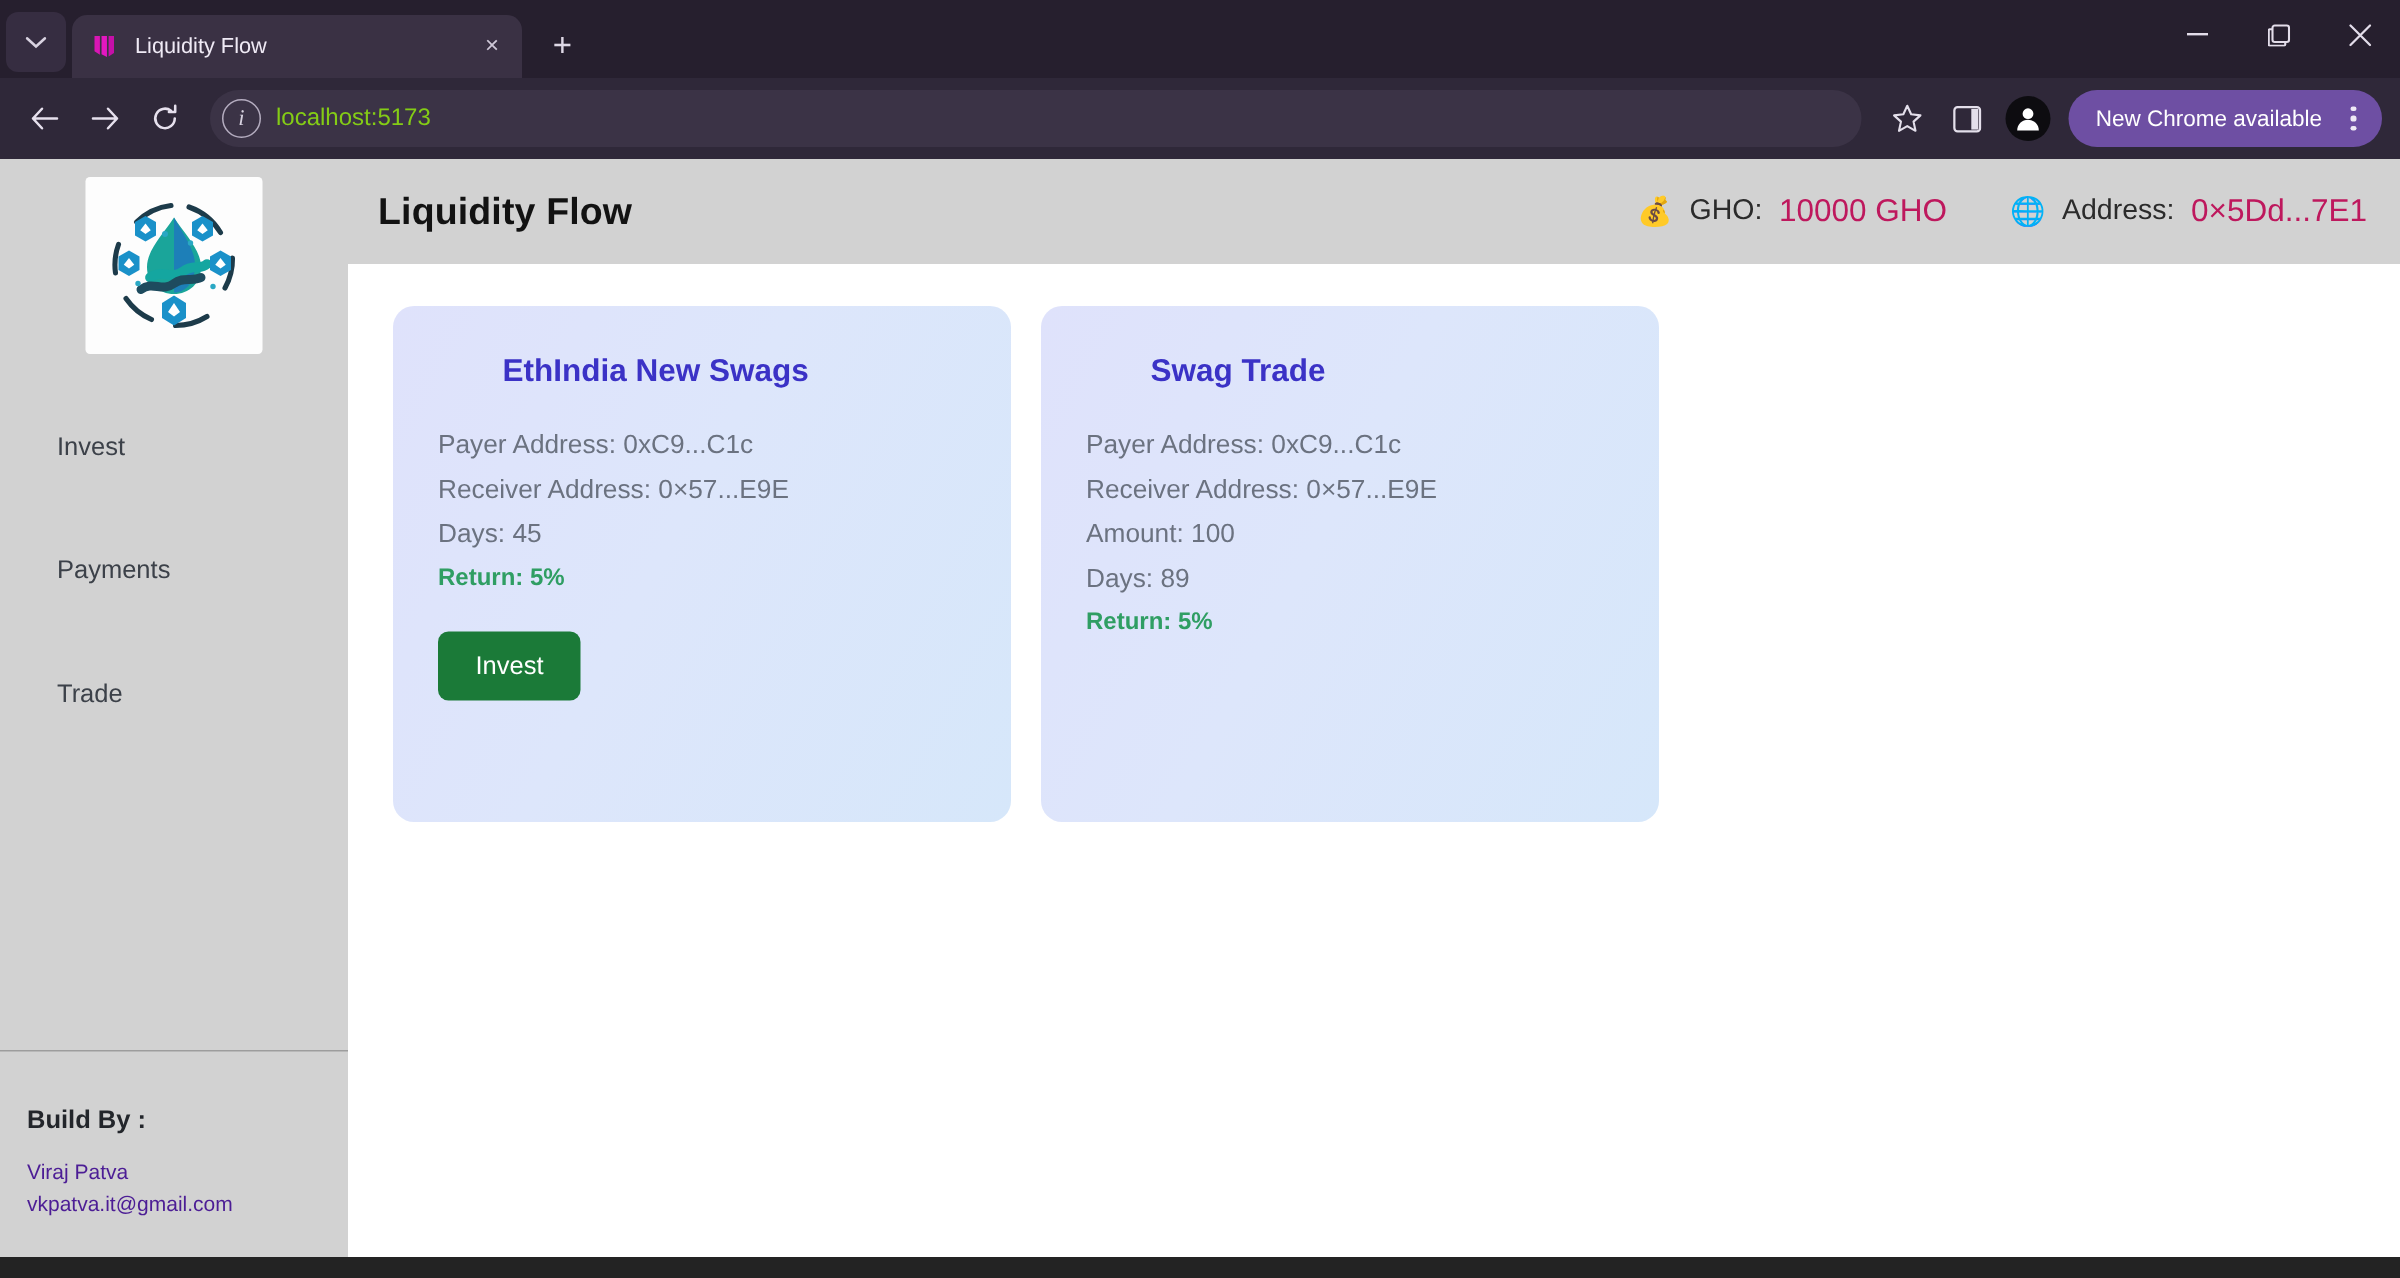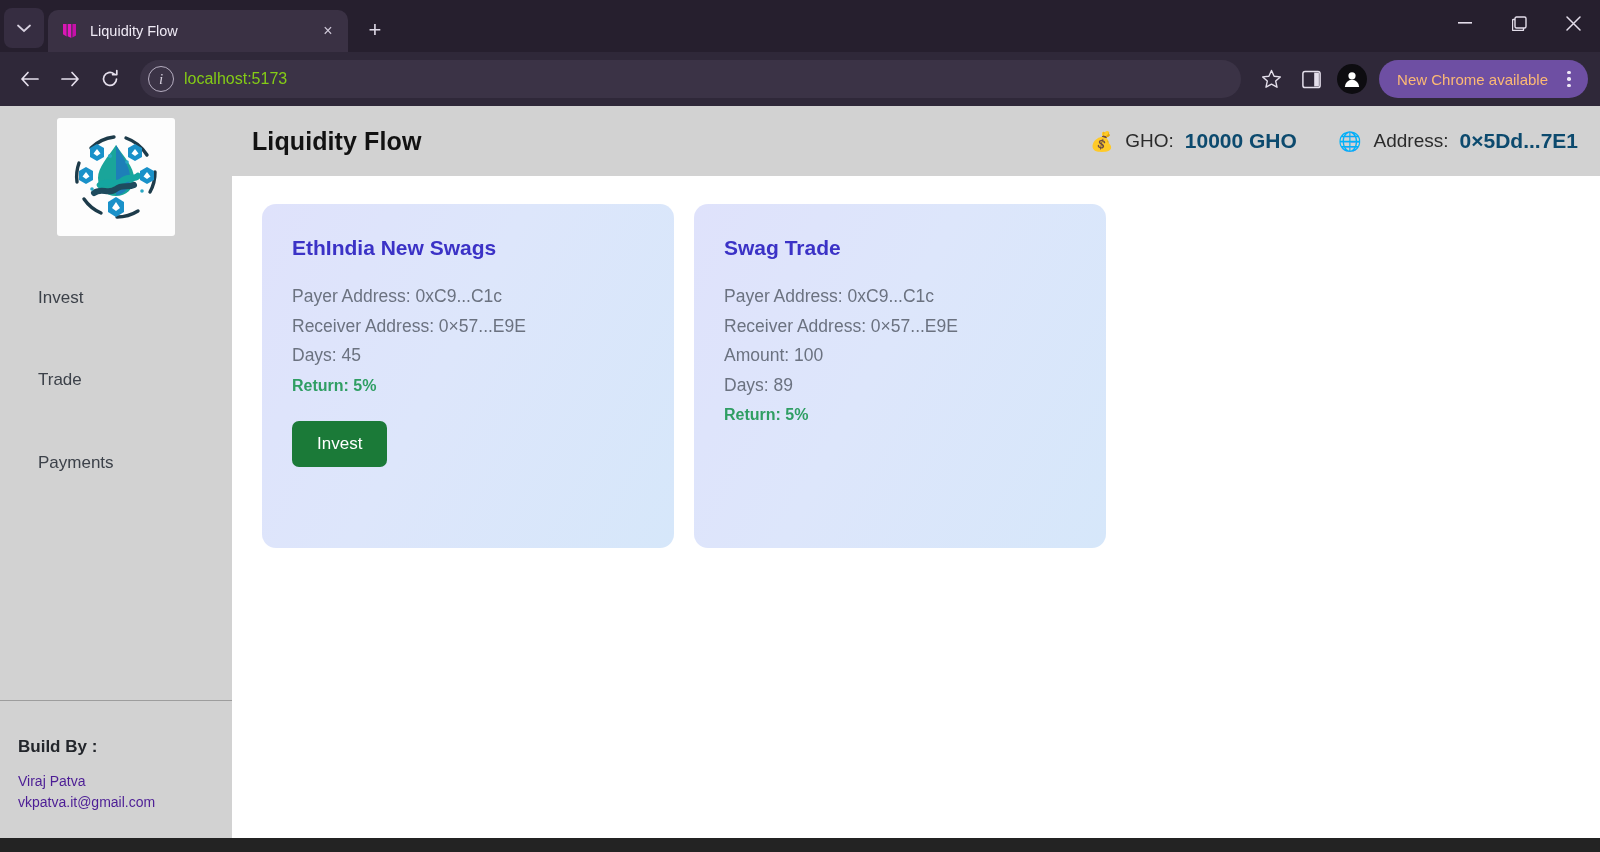--- a/index.html
+++ b/index.html
@@ -73,21 +73,21 @@
     color: #e4dfeb; flex: 0 0 36px;
   }
   .avatar-btn {
     width: 30px; height: 30px; border-radius: 50%; background: #0d0c10;
     display: flex; align-items: center; justify-content: center; flex: 0 0 30px; margin: 0 4px;
   }
   .chrome-pill {
     height: 38px; border-radius: 19px; background: #6e4fa3; display: flex;
     align-items: center; padding: 0 6px 0 18px; gap: 8px; margin-left: 4px; flex: 0 0 auto;
   }
-  .chrome-pill-text { color: #fdba74; font-size: 15px; white-space: nowrap; }
+  .chrome-pill-text { color: #ffffff; font-size: 15px; white-space: nowrap; }
   .kebab { width: 26px; display: flex; flex-direction: column; align-items: center; gap: 3px; }
   .kebab i { width: 3.5px; height: 3.5px; border-radius: 50%; background: #efe9f6; display: block; }
 
   
   .viewport { flex: 1 1 auto; background: #ffffff; display: flex; overflow: hidden; position: relative; }
 
   
   .sidebar {
     width: 232px; flex: 0 0 232px; background: #d2d2d2; display: flex;
     flex-direction: column; justify-content: space-between;
@@ -111,30 +111,30 @@
   .main { flex: 1 1 auto; display: flex; flex-direction: column; min-width: 0; background: #ffffff; }
   .appheader {
     height: 70px; flex: 0 0 70px; background: #d2d2d2; display: flex;
     align-items: center; justify-content: space-between; padding: 0 22px 0 20px;
   }
   .app-title { font-size: 25px; font-weight: bold; color: #121212; letter-spacing: .1px; }
   .hdr-right { display: flex; align-items: center; gap: 42px; }
   .hdr-stat { display: flex; align-items: center; gap: 11px; }
   .hdr-emoji { font-size: 19px; line-height: 1; }
   .hdr-label { font-size: 19px; color: #2b2b2b; }
-  .hdr-value { font-size: 21px; font-weight: bold; color: #0c4a6e; }
+  .hdr-value { font-size: 21px; font-weight: normal; color: #be185d; }
 
   .content { flex: 1 1 auto; padding: 28px 0 0 30px; display: flex; flex-wrap: wrap; gap: 20px; align-content: flex-start; }
 
   .card {
     width: 412px; min-height: 344px; border-radius: 14px;
     background: linear-gradient(118deg, #dfe2fb 0%, #dde6fb 45%, #d6e7fa 100%);
     padding: 32px 28px 26px 30px; display: flex; flex-direction: column;
   }
-  .card-title { font-size: 21px; font-weight: bold; color: #3b32c6; margin-bottom: 22px; }
+  .card-title { font-size: 21px; font-weight: bold; color: #3b32c6; margin-bottom: 22px; margin-left: 43px; }
   .card-line { font-size: 17.5px; color: #6b7280; line-height: 1.69; }
   .card-return { font-size: 16px; color: #2f9e63; margin-top: 6px; font-weight: bold; }
   .invest-btn {
     margin-top: 26px; align-self: flex-start; background: #1b7a38; color: #ffffff;
     border: none; border-radius: 7px; padding: 13px 25px; font-size: 17px;
     font-family: "Liberation Sans", sans-serif;
   }
 
   
   .taskbar { height: 14px; flex: 0 0 14px; background: #232323; }
@@ -275,24 +275,24 @@
               </g>
             </svg>
           </div>
         </div>
 
         <nav class="nav">
           <div class="nav-item">
             <span>Invest</span>
           </div>
           <div class="nav-item">
+            <span>Payments</span>
+          </div>
+          <div class="nav-item">
             <span>Trade</span>
-          </div>
-          <div class="nav-item">
-            <span>Payments</span>
           </div>
         </nav>
       </div>
 
       <div class="sb-foot">
         <div class="build-by">Build By :</div>
         <span class="credit">Viraj Patva</span>
         <span class="credit">vkpatva.it@gmail.com</span>
       </div>
     </aside>

